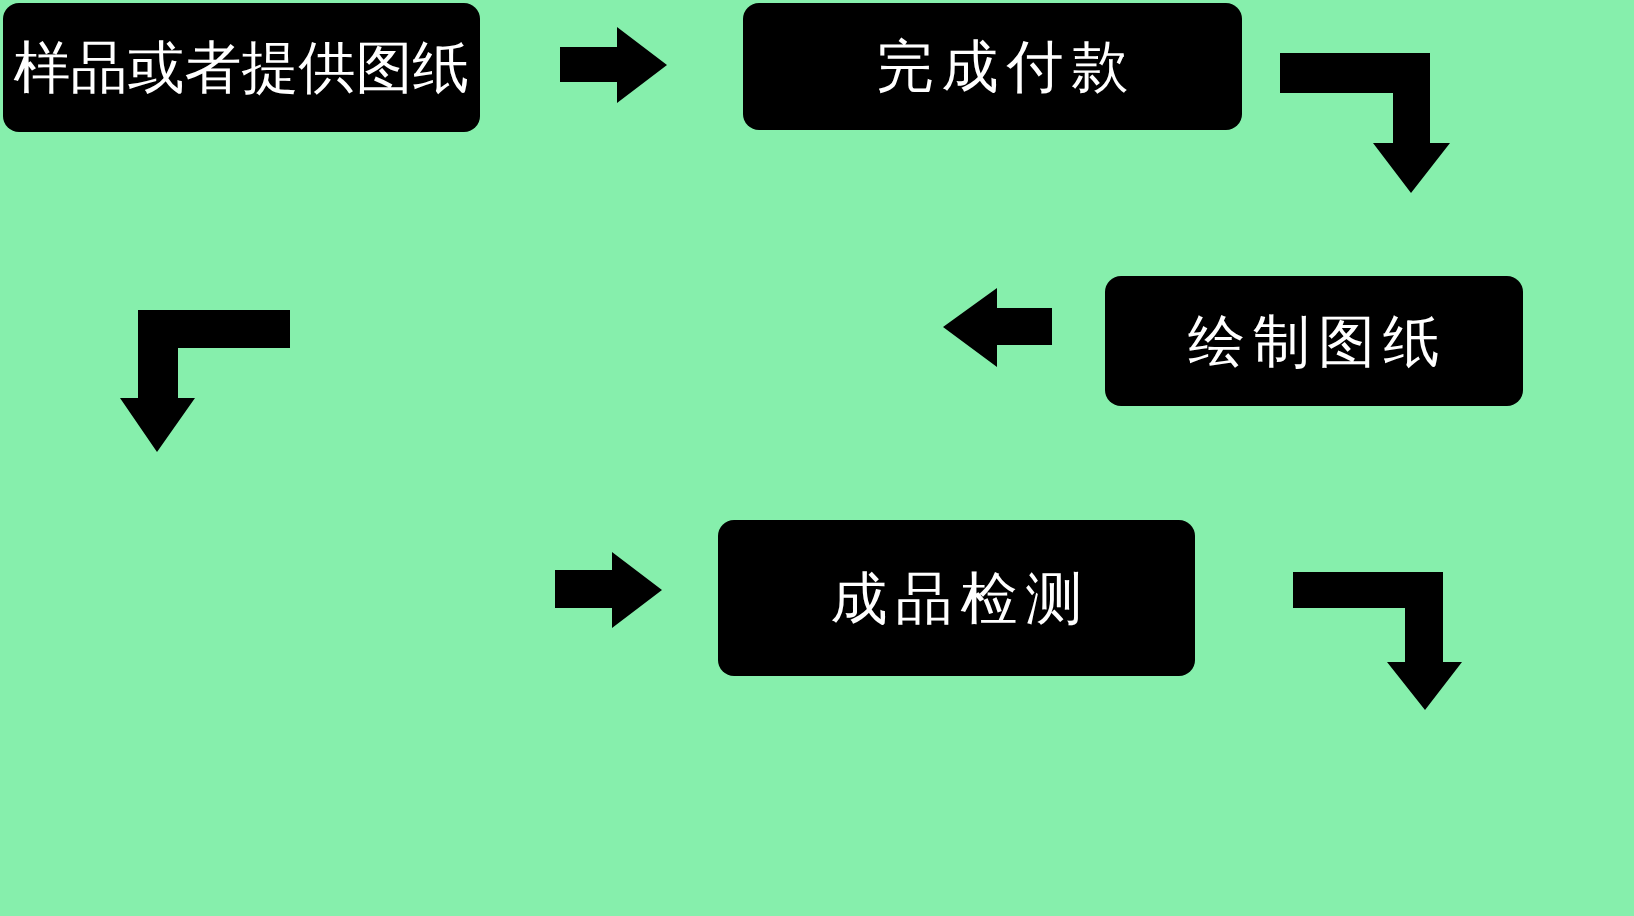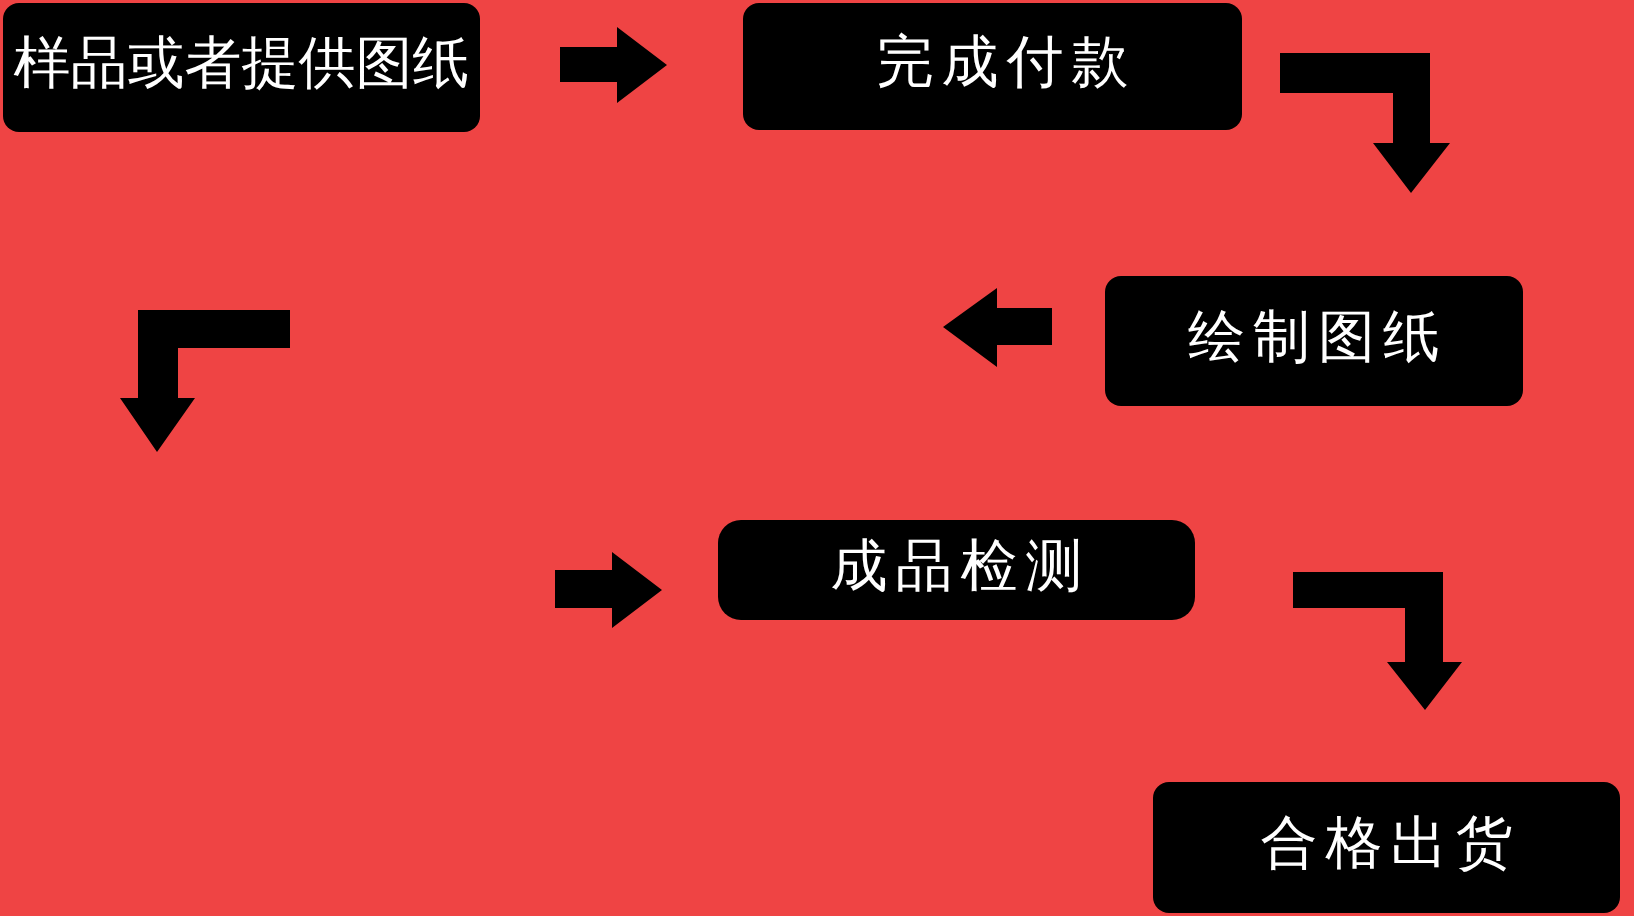--- a/index.html
+++ b/index.html
@@ -1,21 +1,21 @@
 <!DOCTYPE html>
 <html><head>
 <meta charset="utf-8">
 <style>
   html, body { margin: 0; padding: 0; background: #ffffff; }
   .canvas {
     position: relative;
     width: 1634px;
     height: 916px;
-    background: #ef4444;
-    font-family: Liberation Mono, monospace;
+    background: #86efac;
+    font-family: Liberation Sans, sans-serif;
     overflow: hidden;
   }
   .node {
     position: absolute;
     background: #000000;
     color: #ffffff;
     border-radius: 16px;
     display: flex;
     align-items: center;
     justify-content: center;
@@ -24,21 +24,21 @@
     text-indent: 8px;
     line-height: 1;
     white-space: nowrap;
   }
   .node.tight { letter-spacing: 0; text-indent: 0; }
   #node-sample-or-drawing   { left: 3px;    top: 3px;   width: 477px; height: 129px; }
   #node-complete-payment    { left: 743px;  top: 3px;   width: 479px; height: 127px; padding-left: 20px; }
   #node-draw-drawings       { left: 1105px; top: 276px; width: 418px; height: 130px; }
   #node-customer-confirm    { left: 407px;  top: 260px; width: 478px; height: 130px; }
   #node-processing-production { left: 2px;  top: 523px; width: 477px; height: 132px; }
-  #node-finished-inspection { left: 718px;  top: 520px; width: 477px; height: 100px; border-radius: 23px; }
+  #node-finished-inspection { left: 718px;  top: 520px; width: 477px; height: 156px; }
   #node-qualified-shipment  { left: 1153px; top: 782px; width: 467px; height: 131px; }
   .arrow-layer {
     position: absolute;
     left: 0; top: 0;
     width: 1634px;
     height: 916px;
     pointer-events: none;
   }
 </style>
 </head>
@@ -57,23 +57,20 @@
   <div class="node" id="node-draw-drawings">
     <span>绘制图纸</span>
   </div>
 
 
 
   <div class="node" id="node-finished-inspection">
     <span>成品检测</span>
   </div>
 
-  <div class="node" id="node-qualified-shipment">
-    <span>合格出货</span>
-  </div>
 
   <svg class="arrow-layer" viewBox="0 0 1634 916" xmlns="http://www.w3.org/2000/svg">
 
     <polygon points="560,47 617,47 617,27 667,65 617,103 617,82 560,82" fill="#000000"></polygon>
 
     <polygon points="1280,53 1430,53 1430,143 1450,143 1411,193 1373,143 1393,143 1393,93 1280,93" fill="#000000"></polygon>
 
     <polygon points="1052,308 997,308 997,288 943,327 997,367 997,345 1052,345" fill="#000000"></polygon>
 
     <polygon points="138,310 290,310 290,348 178,348 178,398 195,398 157,452 120,398 138,398" fill="#000000"></polygon>

